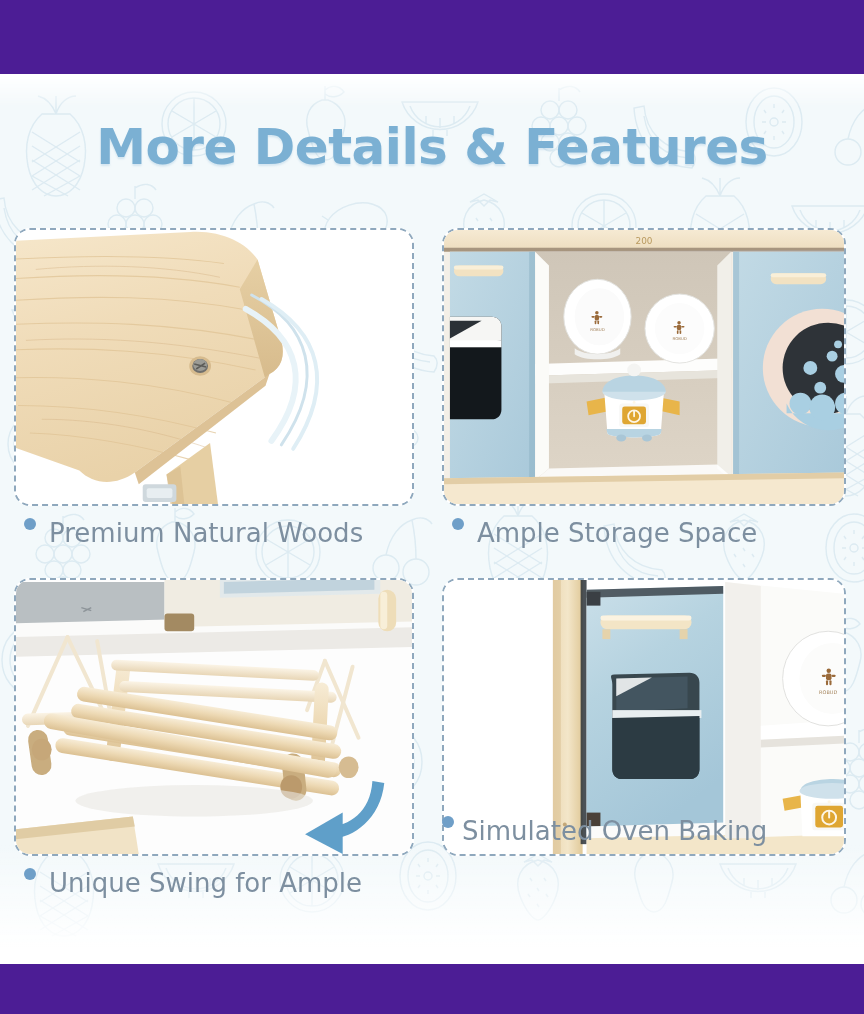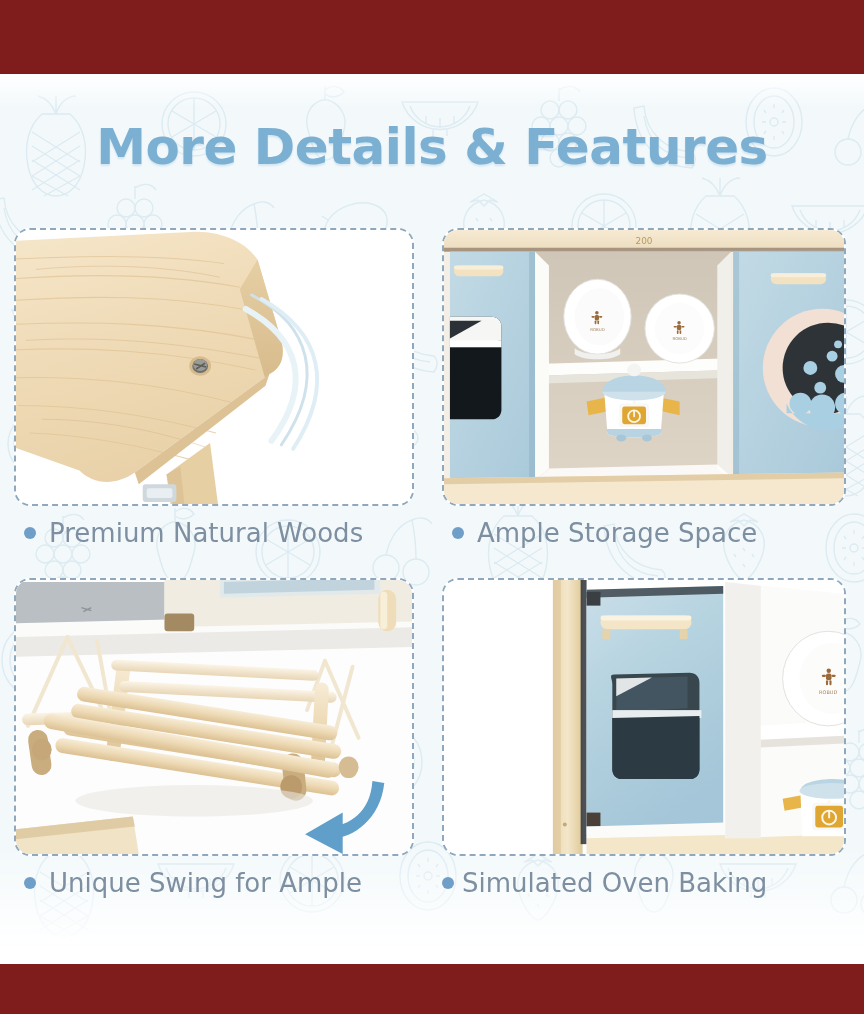--- a/index.html
+++ b/index.html
@@ -5,21 +5,21 @@
   * { margin:0; padding:0; box-sizing:border-box; }
   html, body {
     width:864px; height:1014px;
     background:#ffffff;
     font-family:"Liberation Sans", sans-serif;
     overflow:hidden;
   }
   #page {
     position:relative;
     width:864px; height:1014px;
-    background:#7f1d1d;
+    background:#4c1d95;
     overflow:hidden;
     text-decoration:underline;
   }
 
   
   #bg-pattern {
     position:absolute;
     left:0; top:74px;
     width:864px; height:890px;
     background-color:#f3f9fb;
@@ -62,31 +62,31 @@
   #panel-2 { left:442px; top:228px; width:404px; height:278px; }
   #panel-3 { left:14px;  top:578px; width:400px; height:278px; }
   #panel-4 { left:442px; top:578px; width:404px; height:278px; }
 
   .panel-art { position:absolute; inset:0; }
   .panel-art svg { display:block; width:100%; height:100%; }
 
   .caption {
     position:absolute;
     display:flex;
-    align-items:center;
+    align-items:flex-start;
     gap:13px;
     font-size:26px;
     color:#7d8fa0;
     font-family:"DejaVu Sans", sans-serif;
     white-space:nowrap;
   }
   #caption-1 { left:24px;  top:518px; }
   #caption-2 { left:452px; top:518px; }
   #caption-3 { left:24px;  top:868px; }
-  #caption-4 { left:442px; top:868px;gap:8px; }
+  #caption-4 { left:442px; top:816px;gap:8px; }
 
   .bullet {
     width:12px; height:12px;
     border-radius:50%;
     background:#6f9fc8;
     flex:0 0 auto;
   }
 </style>
 </head>
 <body>

